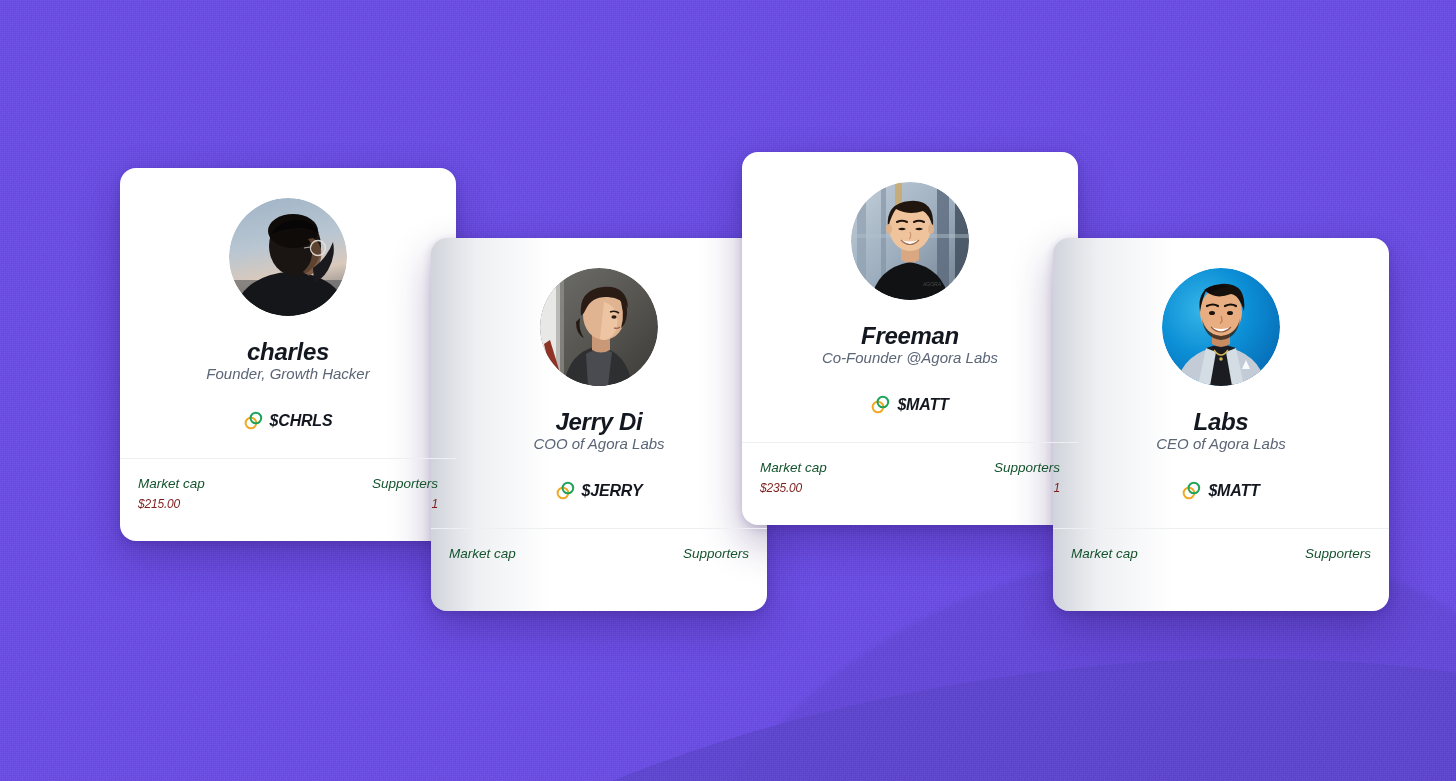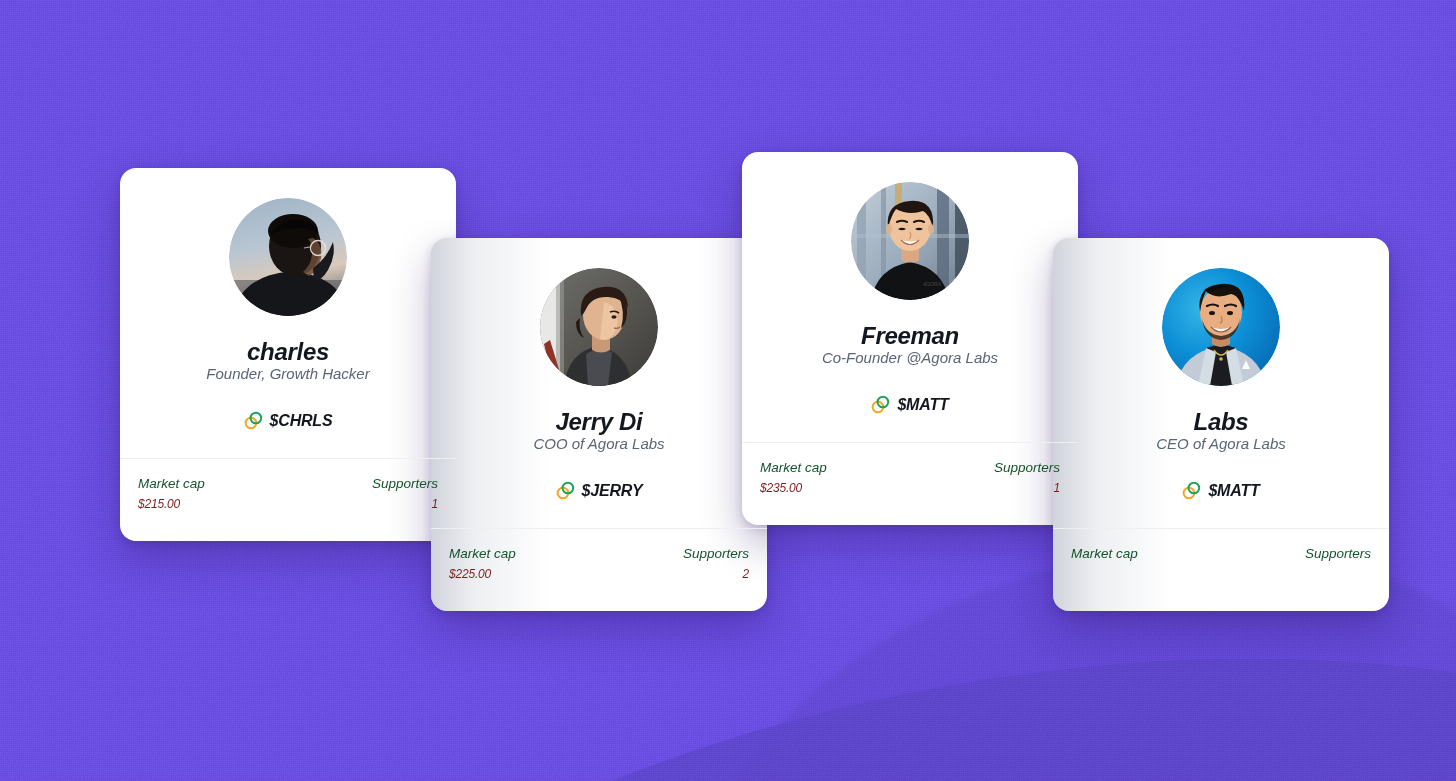--- a/index.html
+++ b/index.html
@@ -277,24 +277,20 @@
         <circle cx="12.5" cy="7.4" r="5.6" fill="none" stroke="#1FA35A" stroke-width="2.1"></circle>
       </svg>
       <span class="token-symbol">$JERRY</span>
     </div>
   </div>
   <div class="card-footer">
     <div class="stat-row">
       <span class="stat-label">Market cap</span>
       <span class="stat-label">Supporters</span>
     </div>
-    <div class="stat-row values">
-      <span class="stat-value">$225.00</span>
-      <span class="stat-value">2</span>
-    </div>
   </div>
 </div>
 
 <div class="card" style="left:742px; top:152px;">
   <div class="card-body">
     <div class="avatar">
       <svg viewBox="0 0 118 118">
         <defs>
           <linearGradient id="bg3" x1="0" y1="0" x2="1" y2="1">
             <stop offset="0%" stop-color="#C4CFDA"></stop>

